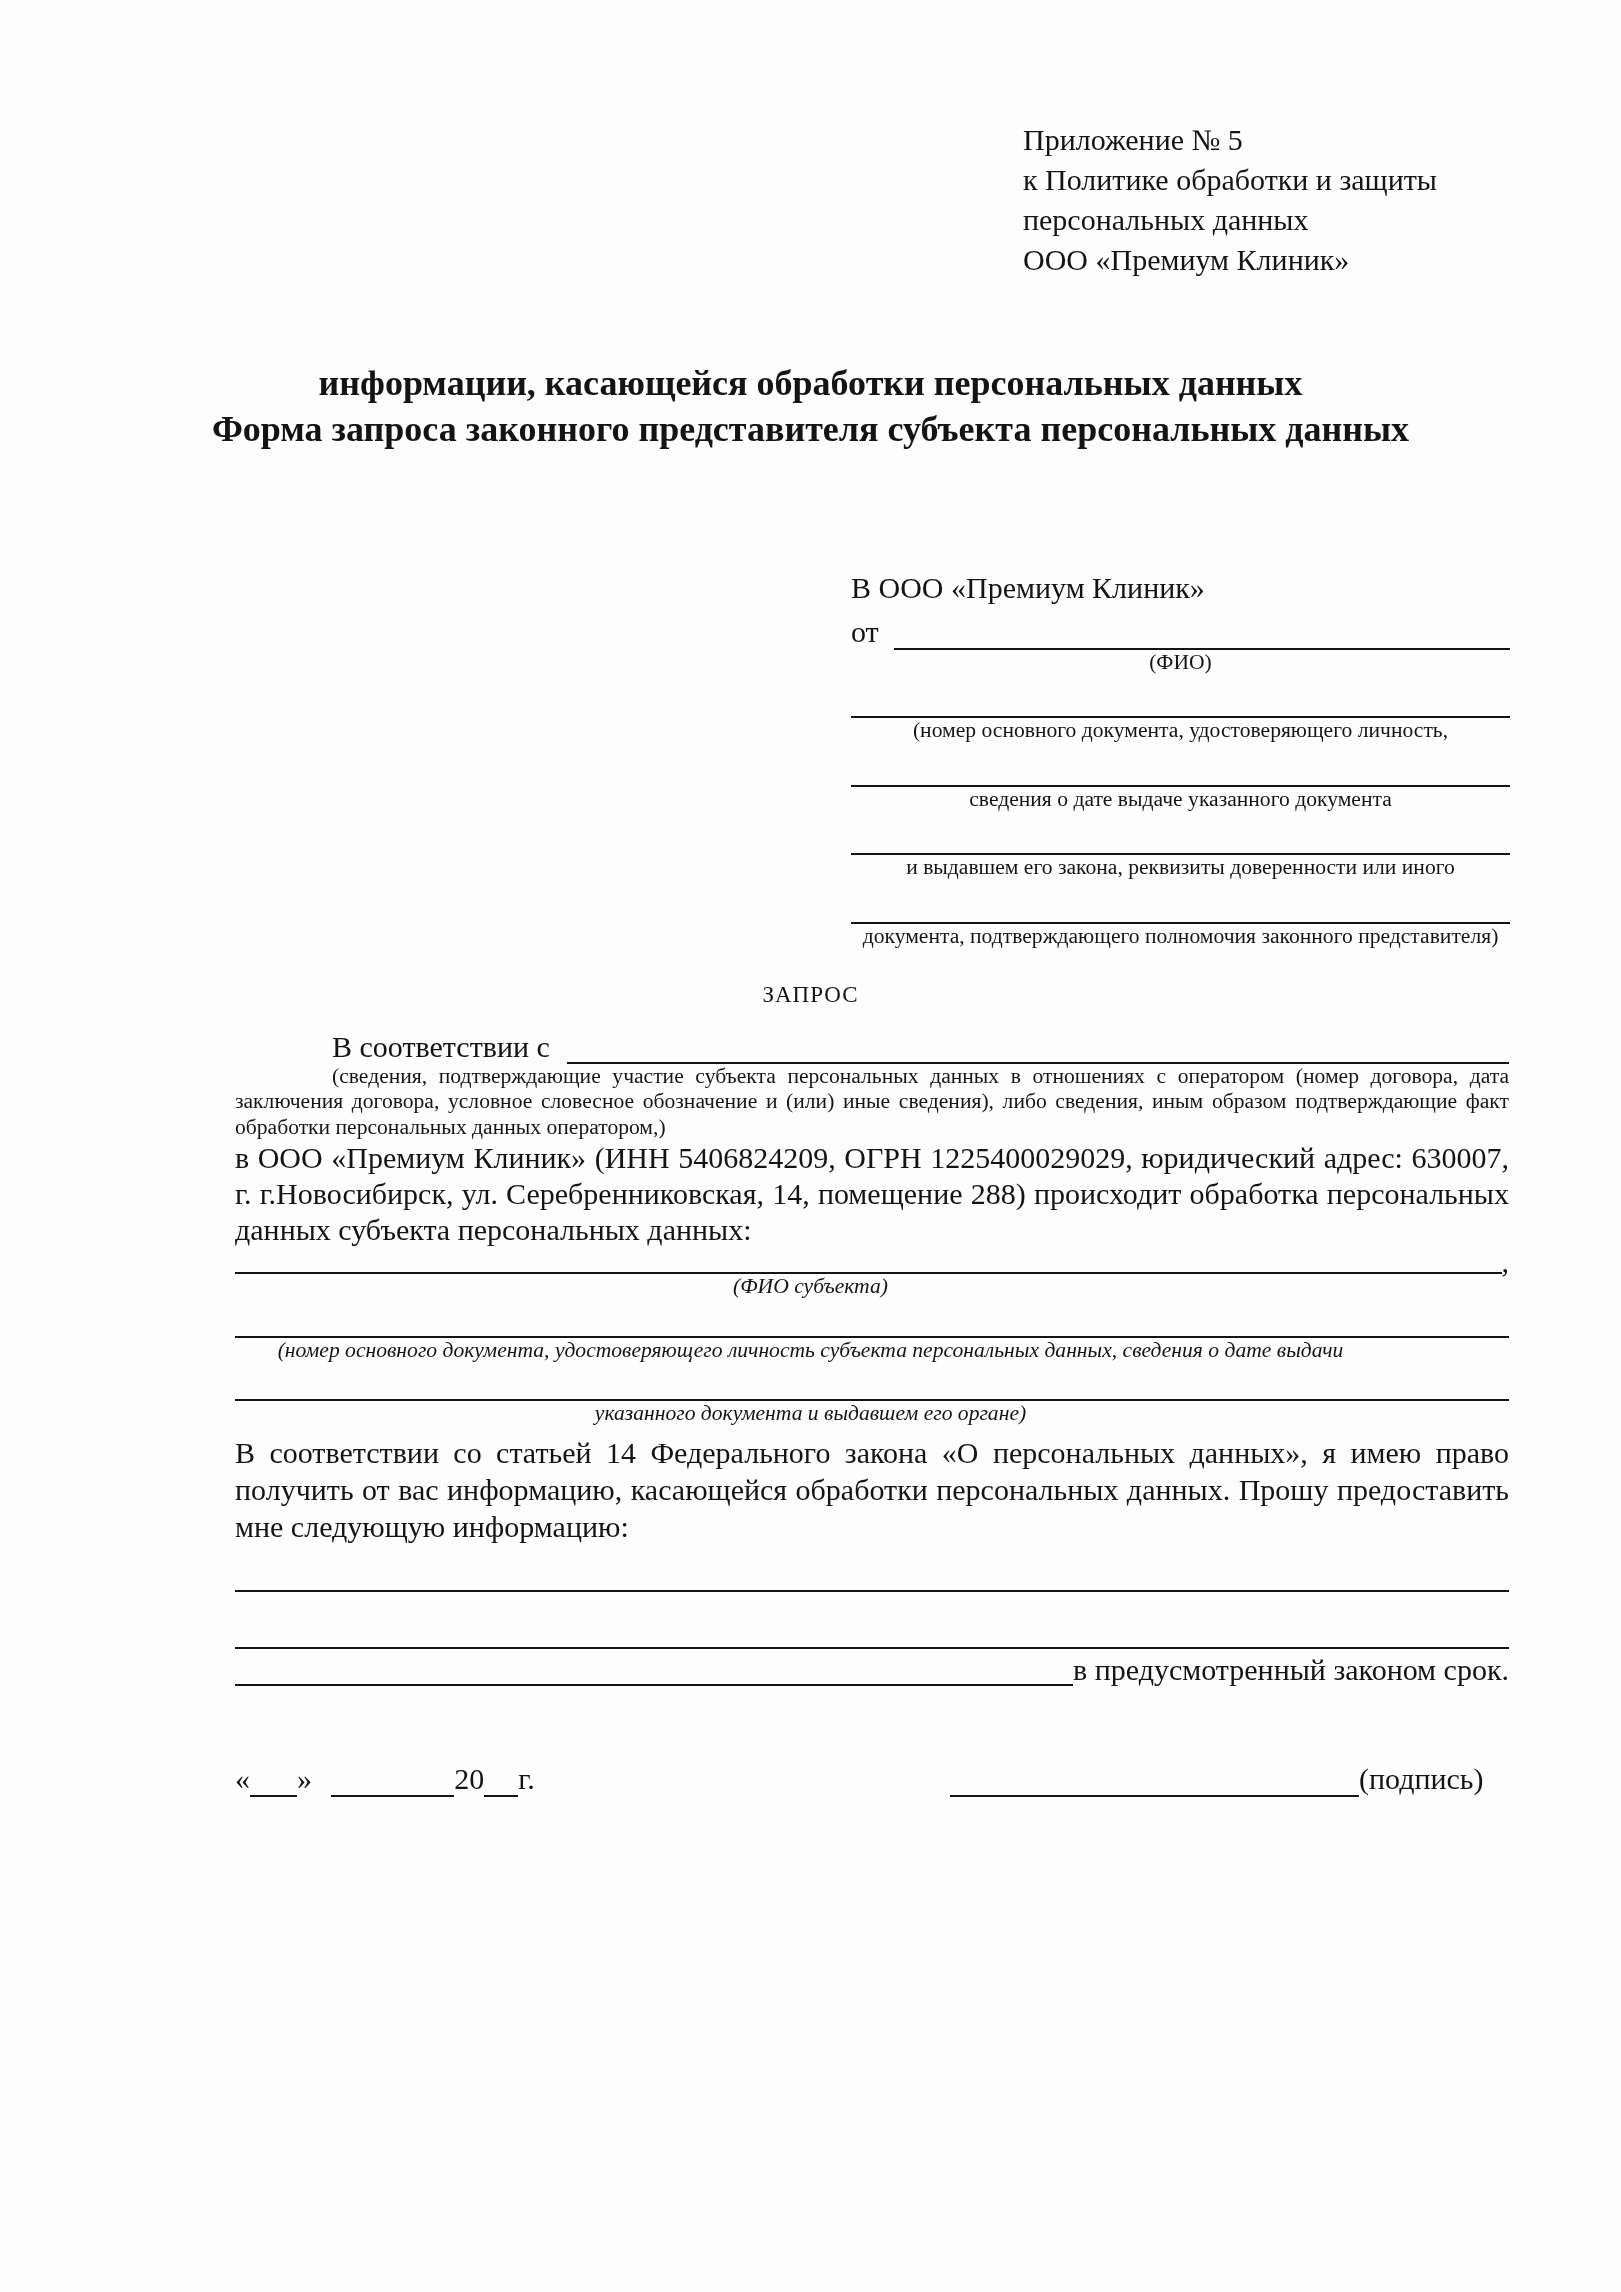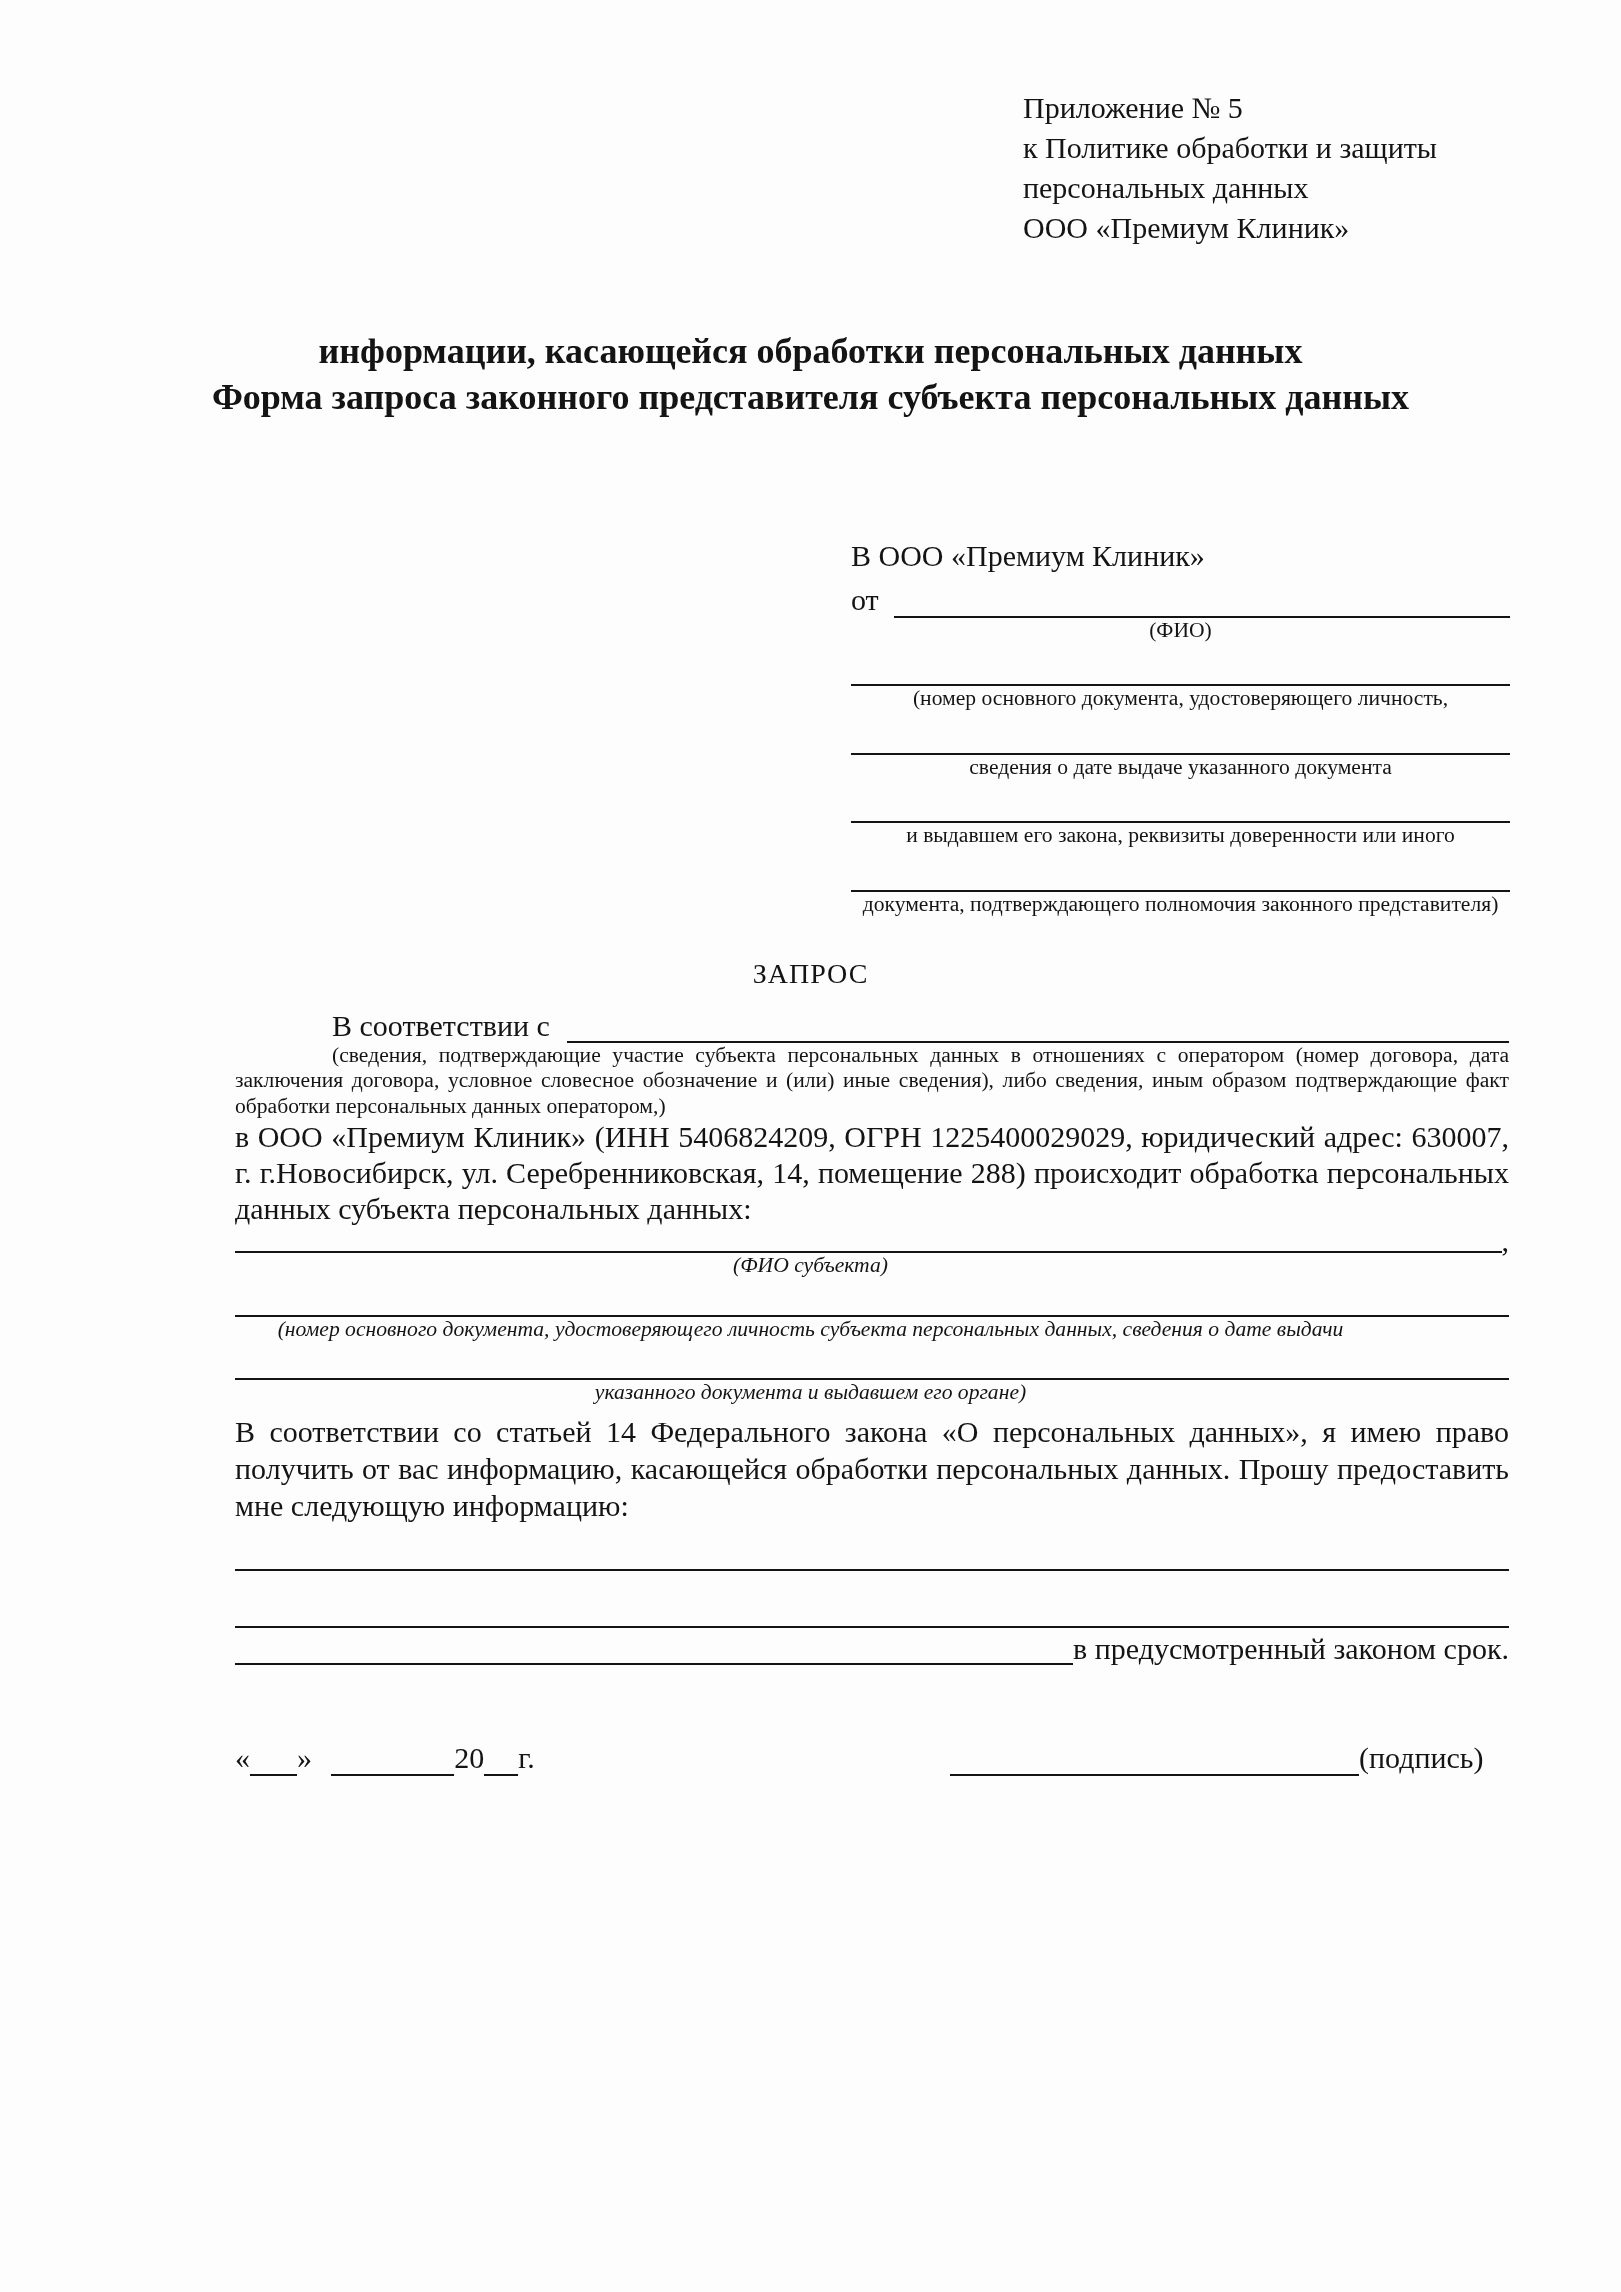--- a/index.html
+++ b/index.html
@@ -5,39 +5,39 @@
   html,body{margin:0;padding:0;background:#888;}
   .page{
     position:relative;
     width:1621px;height:2293px;
     margin:0 auto;
     background:#fdfdfd;
     color:#141414;
     font-family:"Liberation Serif","DejaVu Serif",serif;
     overflow:hidden;
   }
-  .sheet{padding:88px 112px 0 112px;}
+  .sheet{padding:120px 112px 0 112px;}
 
   
   .appendix{margin-left:911px;font-size:30px;line-height:40px;}
 
   
   .title{margin-top:80px;text-align:center;font-weight:bold;font-size:36px;line-height:46px;}
 
   
   .addr{margin-left:739px;width:659px;font-size:30px;margin-top:114px;}
   .addr-to{line-height:43px;}
   .from-row{display:flex;align-items:flex-end;height:41px;}
   .from-label{white-space:pre;line-height:37px;}
   .fill{flex:1;border-bottom:2.9px solid #141414;height:33px;margin-left:7.8px;}
   .caption{font-size:21.6px;line-height:25.5px;text-align:center;}
   .blank{height:35px;border-bottom:2.9px solid #141414;margin-top:5.9px;}
 
   
-  .zapros{margin-top:36px;text-align:center;font-size:28px;line-height:41px;letter-spacing:1px;}
+  .zapros{margin-top:25px;text-align:center;font-size:23px;line-height:41px;letter-spacing:1px;}
   .intro-row{margin-left:123px;display:flex;align-items:flex-end;height:41px;margin-top:7.8px;font-size:30px;}
   .intro-row .lbl{padding-left:97px;white-space:pre;line-height:35px;}
   .intro-row .fill{height:33px;margin-left:9.8px;}
   .small-par{margin-left:123px;font-size:21.6px;line-height:25.5px;text-align:justify;text-indent:97px;}
   .body-par{margin-left:123px;font-size:30px;line-height:36px;text-align:justify;}
   .law-par{line-height:37px;margin-top:7.8px;}
   .comma-row{margin-left:123px;display:flex;align-items:flex-end;height:25.5px;font-size:30px;}
   .comma-row .fill{margin-left:0;height:21.6px;}
   .comma-row .comma{line-height:23.5px;}
   .caption-wide{font-size:21.6px;line-height:25.5px;text-align:center;font-style:italic;}

